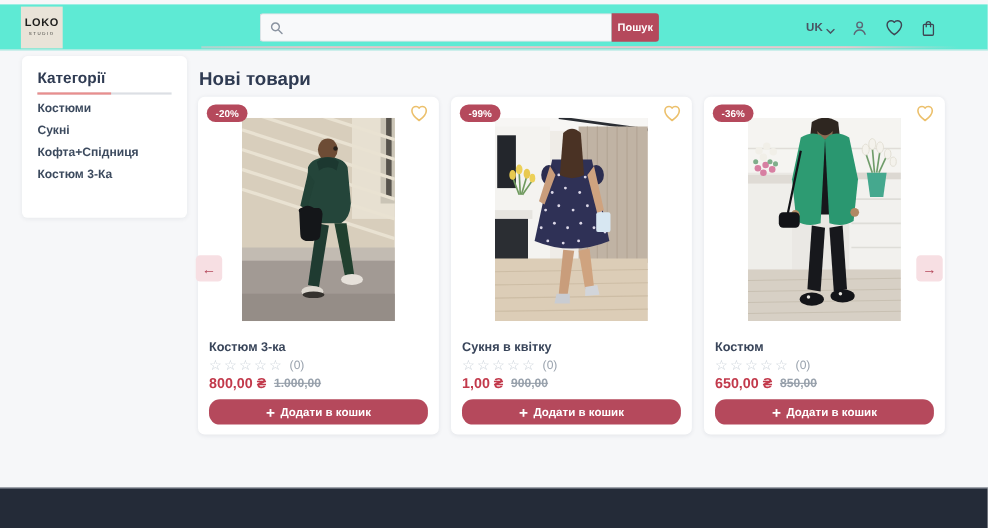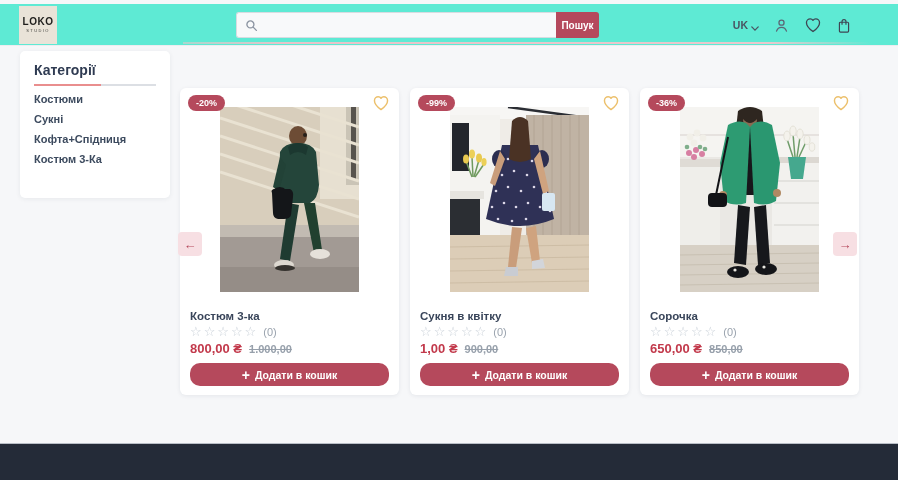--- a/index.html
+++ b/index.html
@@ -132,20 +132,21 @@
         <span class="sb-div-red"></span>
       </div>
     <ul class="sb-list">
       <li>Костюми</li>
       <li>Сукні</li>
       <li>Кофта+Спідниця</li>
       <li>Костюм 3-Ка</li>
     </ul>
   </aside>
 
+  <h1 class="main-title">Нові товари</h1>
 
   <div class="cards">
 
     <article class="card">
       <span class="badge">-20%</span>
       <button class="heart-btn">
         <svg width="18" height="16" viewBox="0 0 24 22" fill="none" stroke="#ecc06c" stroke-width="2" stroke-linejoin="round">
           <path d="M12 20S3 13.5 3 7.8C3 4.6 5.5 2.5 8.2 2.5c1.6 0 3 .8 3.8 2 .8-1.2 2.2-2 3.8-2C18.5 2.5 21 4.6 21 7.8 21 13.5 12 20 12 20z"></path>
         </svg>
       </button>
@@ -357,21 +358,21 @@
           <path d="M58 98 L54 156 L66 158 L70 100 Z" fill="#17181c"></path>
           <path d="M74 100 L78 158 L90 156 L86 98 Z" fill="#17181c"></path>
           <ellipse cx="58" cy="165" rx="11" ry="6" fill="#141519"></ellipse>
           <ellipse cx="86" cy="162" rx="11" ry="6" fill="#141519"></ellipse>
           <circle cx="55" cy="163" r="1.6" fill="#e8e6e0"></circle>
           <circle cx="84" cy="160" r="1.6" fill="#e8e6e0"></circle>
           <line x1="48" y1="30" x2="36" y2="88" stroke="#121317" stroke-width="2"></line>
           <rect x="28" y="86" width="19" height="14" rx="4" fill="#121317"></rect>
         </svg>
       </div>
-      <h3 class="pname">Сорочка</h3>
+      <h3 class="pname">Костюм</h3>
       <div class="prating">
         <span class="stars">☆☆☆☆☆</span>
         <span class="rcount">(0)</span>
       </div>
       <div class="pprice">
         <span class="now">650,00 ₴</span>
         <span class="old">850,00</span>
       </div>
       <button class="addbtn">
         <span class="plus">+</span>

